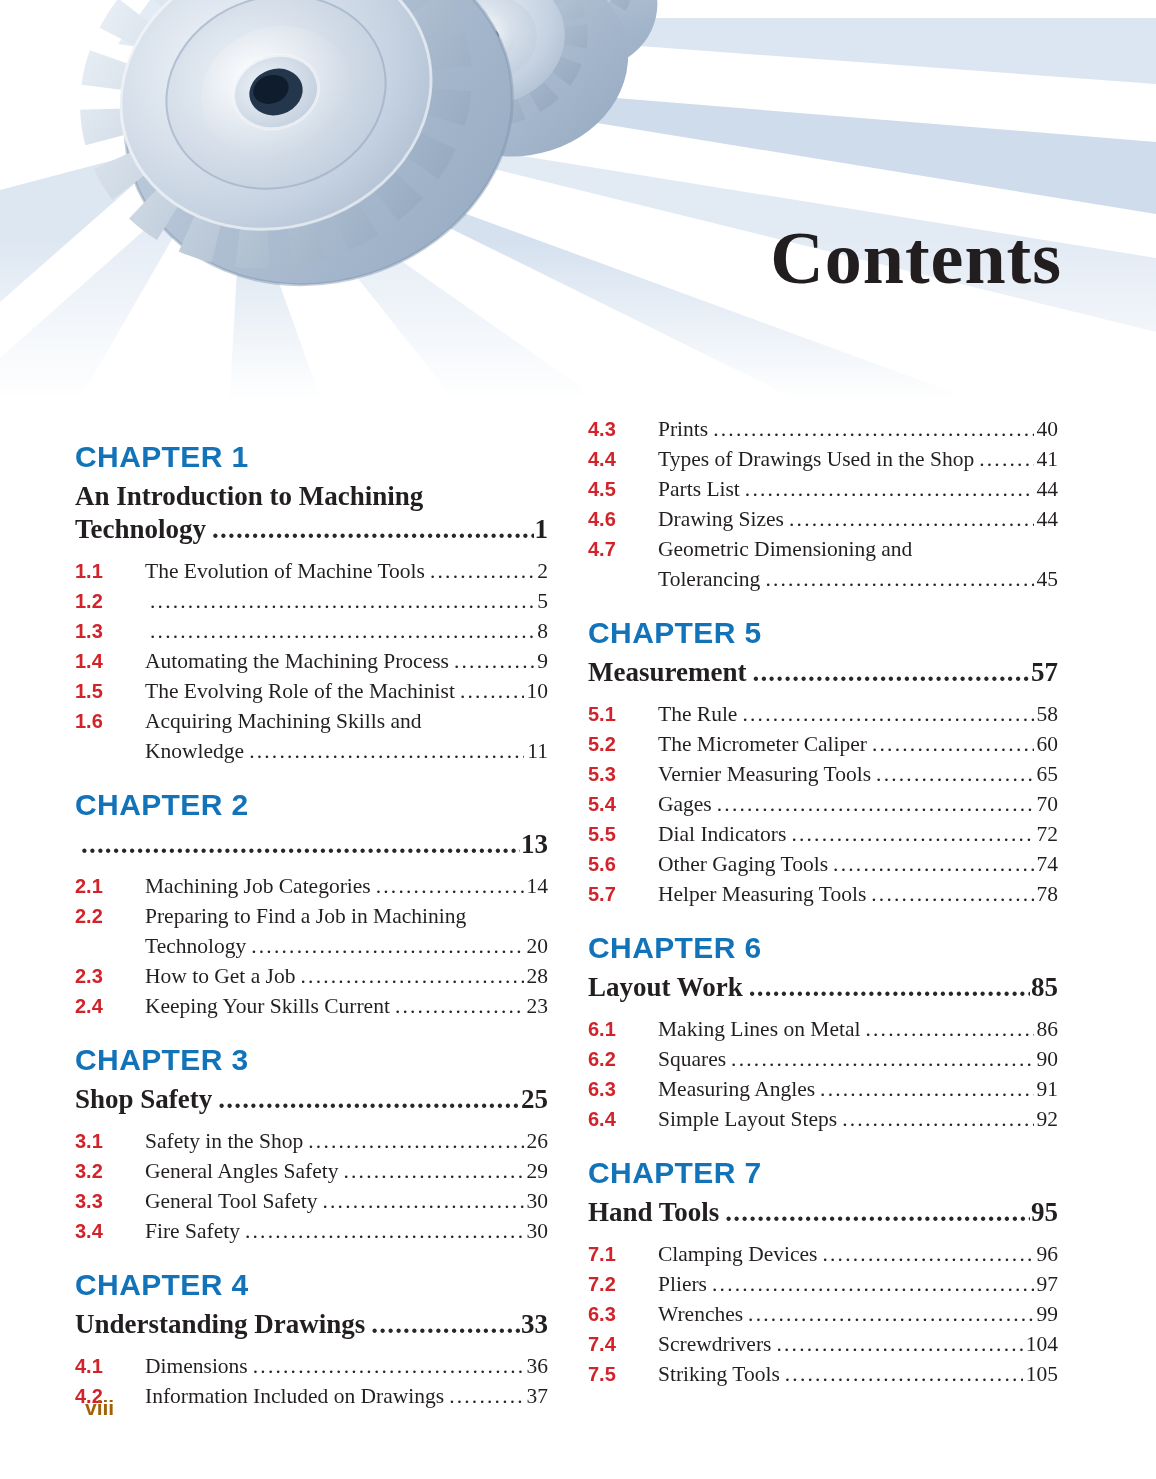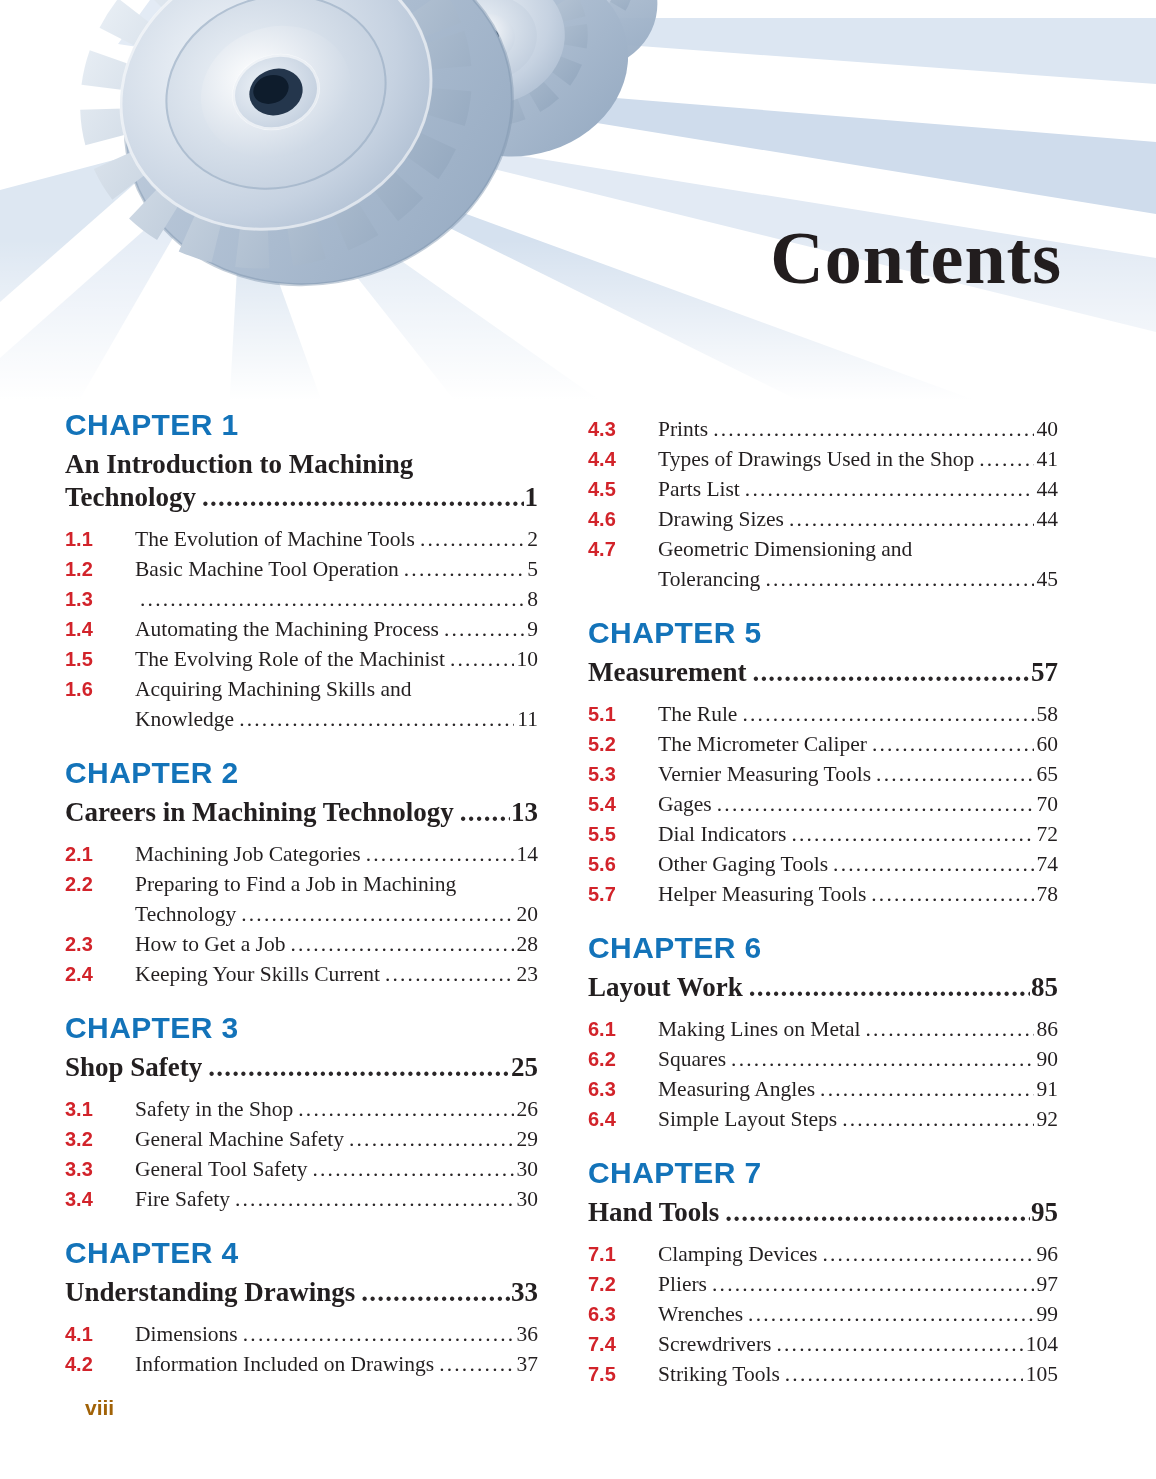--- a/index.html
+++ b/index.html
@@ -7,21 +7,21 @@
     width:1156px;height:1479px;position:relative;background:#ffffff;overflow:hidden;
     font-family:"Liberation Serif","DejaVu Serif",serif;color:#231f20;
   }
   .art{position:absolute;left:0;top:0;width:1156px;height:440px;}
   .contents-title{
     position:absolute;top:218px;right:94px;
     font-family:"Liberation Serif","DejaVu Serif",serif;
     font-weight:700;font-size:74px;line-height:80px;letter-spacing:1px;color:#221d1e;margin-left:14px;
   }
   .col{position:absolute;top:408px;}
-  .col-left{left:65px;width:473px;}
+  .col-left{left:75px;width:473px;margin-top:32px;}
   .col-right{left:588px;width:470px;}
   .chapter-block{margin:0 0 22px 0;}
   .chapter-block.cont{padding-top:6px;}
   .ch-label{
     margin:0 0 6px 0;
     font-family:"Liberation Sans","DejaVu Sans",sans-serif;
     font-weight:700;font-size:30px;line-height:34px;letter-spacing:.4px;
     color:var(--blue,#1373b9);
   }
   .ch-title{margin:0 0 10px 0;font-weight:700;font-size:27px;line-height:33px;color:#231f20;}
@@ -141,21 +141,20 @@
             <span>The Evolution of Machine Tools</span>
             <span class="dots">........................................................................................................................</span>
             <span class="pg">2</span>
           </div>
         </span>
       </div>
       <div class="sec">
         <span class="sec-num">1.2</span>
         <span class="sec-body">
           <div class="sec-line flexline">
-            <span>Basic Machine Tool Operation</span>
             <span class="dots">........................................................................................................................</span>
             <span class="pg">5</span>
           </div>
         </span>
       </div>
       <div class="sec">
         <span class="sec-num">1.3</span>
         <span class="sec-body">
           <div class="sec-line flexline">
             <span class="dots">........................................................................................................................</span>
@@ -192,21 +191,20 @@
             <span class="dots">........................................................................................................................</span>
             <span class="pg">11</span>
           </div>
         </span>
       </div>
     </section>
     <section class="chapter-block">
       <h2 class="ch-label">CHAPTER 2</h2>
       <div class="ch-title">
         <div class="ch-line flexline">
-          <span>Careers in Machining Technology</span>
           <span class="dots ch-dots">........................................................................................................................</span>
           <span class="pg">13</span>
         </div>
       </div>
       <div class="sec">
         <span class="sec-num">2.1</span>
         <span class="sec-body">
           <div class="sec-line flexline">
             <span>Machining Job Categories</span>
             <span class="dots">........................................................................................................................</span>
@@ -262,21 +260,21 @@
             <span>Safety in the Shop</span>
             <span class="dots">........................................................................................................................</span>
             <span class="pg">26</span>
           </div>
         </span>
       </div>
       <div class="sec">
         <span class="sec-num">3.2</span>
         <span class="sec-body">
           <div class="sec-line flexline">
-            <span>General Machine Safety</span>
+            <span>General Angles Safety</span>
             <span class="dots">........................................................................................................................</span>
             <span class="pg">29</span>
           </div>
         </span>
       </div>
       <div class="sec">
         <span class="sec-num">3.3</span>
         <span class="sec-body">
           <div class="sec-line flexline">
             <span>General Tool Safety</span>

